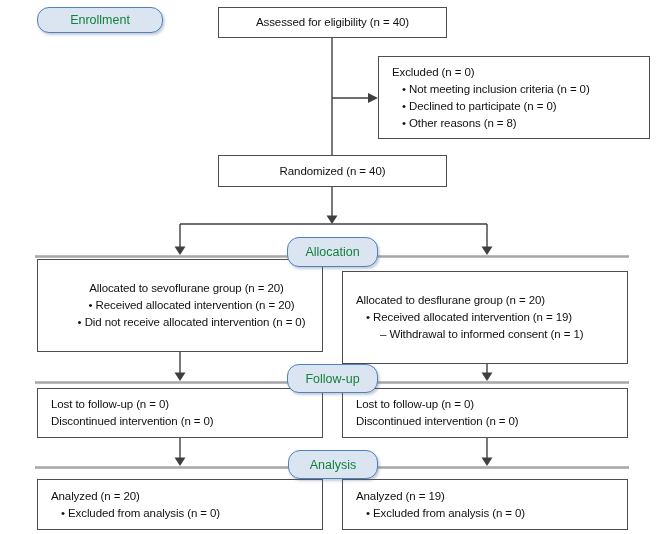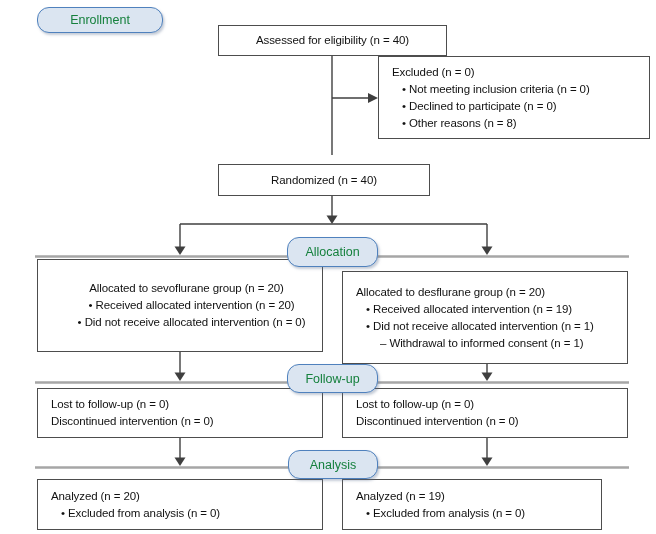--- a/index.html
+++ b/index.html
@@ -7,21 +7,21 @@
     position:relative;width:656px;height:534px;background:#ffffff;
     font-family:"Liberation Sans",sans-serif;color:#111111;overflow:hidden;
   }
   .connectors{position:absolute;left:0;top:0;z-index:1;}
   .box{
     position:absolute;background:#ffffff;border:1px solid #4d4d4d;
     display:flex;flex-direction:column;justify-content:center;
     font-size:11.5px;line-height:17px;letter-spacing:-0.1px;z-index:2;
     box-sizing:border-box;white-space:nowrap;
   }
-  .box.center{align-items:center;text-align:left;margin-top:18px;}
+  .box.center{align-items:center;text-align:left;}
   .bl-title{padding-left:13px;}
   .bl-item{padding-left:23px;}
   .bl-sub{padding-left:37px;}
   .badge{
     position:absolute;background:#dbe5f1;border:1.6px solid #4f81bd;border-radius:12px;
     display:flex;align-items:center;justify-content:center;
     font-size:12.5px;color:#15803d;z-index:5;box-sizing:border-box;
     box-shadow:1.5px 2px 2.5px rgba(90,110,140,0.35);
   }
 </style>
@@ -71,47 +71,46 @@
     <div>Assessed for eligibility (n = 40)</div>
   </div>
 
   <div class="box" style="left:378px;top:56px;width:272px;height:83px;">
     <div class="bl-title">Excluded (n = 0)</div>
     <div class="bl-item">• Not meeting inclusion criteria (n = 0)</div>
     <div class="bl-item">• Declined to participate (n = 0)</div>
     <div class="bl-item">• Other reasons (n = 8)</div>
   </div>
 
-  <div class="box center" style="left:218px;top:146px;width:212px;height:32px;">
+  <div class="box center" style="left:218px;top:155px;width:229px;height:32px;">
     <div>Randomized (n = 40)</div>
   </div>
 
   <div class="box" style="left:37px;top:259px;width:286px;height:93px;align-items:center;">
     <div class="bl-title">Allocated to sevoflurane group (n = 20)</div>
     <div class="bl-item">• Received allocated intervention (n = 20)</div>
     <div class="bl-item">• Did not receive allocated intervention (n = 0)</div>
   </div>
   <div class="box" style="left:342px;top:259px;width:286px;height:93px;margin-top:12px;">
     <div class="bl-title">Allocated to desflurane group (n = 20)</div>
     <div class="bl-item">• Received allocated intervention (n = 19)</div>
-    <div class="bl-item">• Did not receive allocated intervention (n = 1)</div>
     <div class="bl-sub">– Withdrawal to informed consent (n = 1)</div>
   </div>
 
   <div class="box" style="left:37px;top:388px;width:286px;height:50px;">
     <div class="bl-title">Lost to follow-up (n = 0)</div>
     <div class="bl-title">Discontinued intervention (n = 0)</div>
   </div>
   <div class="box" style="left:342px;top:388px;width:286px;height:50px;">
     <div class="bl-title">Lost to follow-up (n = 0)</div>
     <div class="bl-title">Discontinued intervention (n = 0)</div>
   </div>
 
   <div class="box" style="left:37px;top:479px;width:286px;height:51px;">
     <div class="bl-title">Analyzed (n = 20)</div>
     <div class="bl-item">• Excluded from analysis (n = 0)</div>
   </div>
-  <div class="box" style="left:342px;top:479px;width:260px;height:51px;">
+  <div class="box" style="left:342px;top:479px;width:286px;height:51px;">
     <div class="bl-title">Analyzed (n = 19)</div>
     <div class="bl-item">• Excluded from analysis (n = 0)</div>
   </div>
 
 </div>
 
 </body></html>

